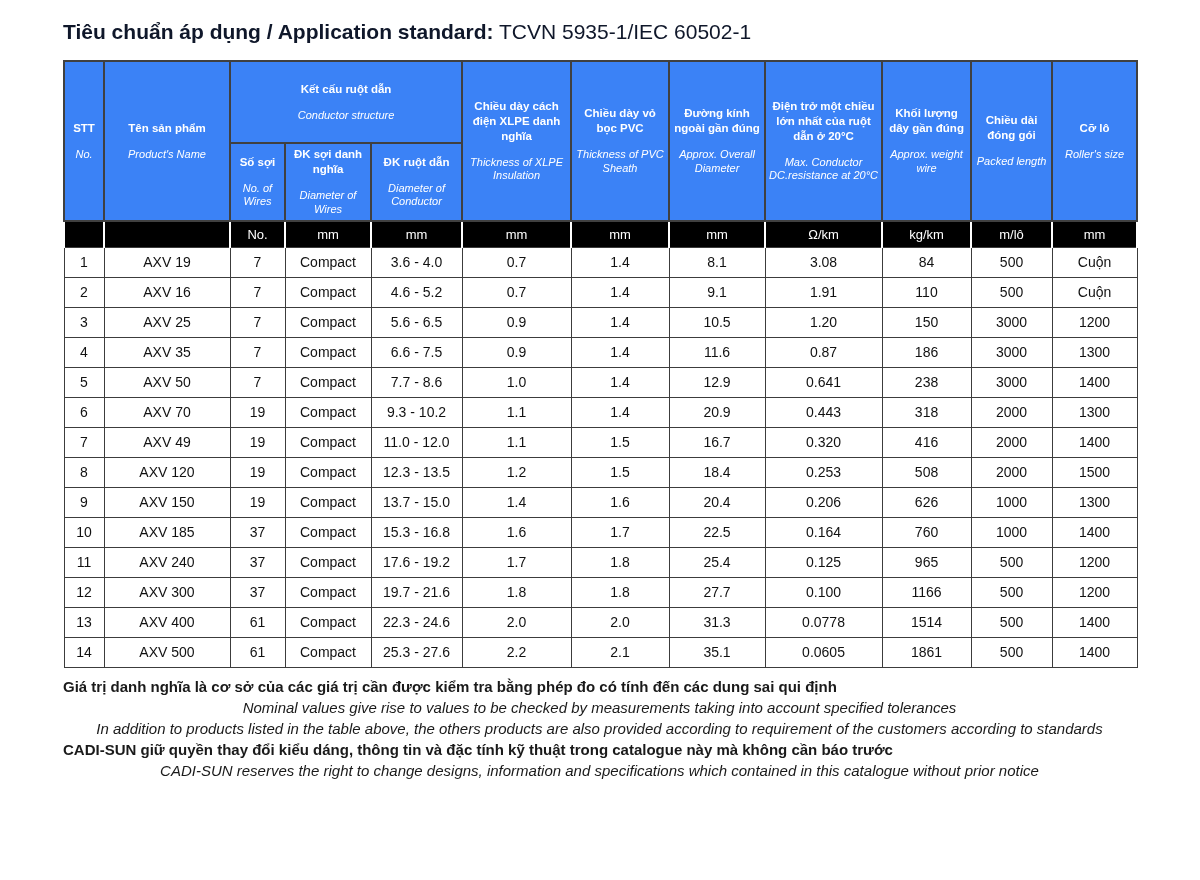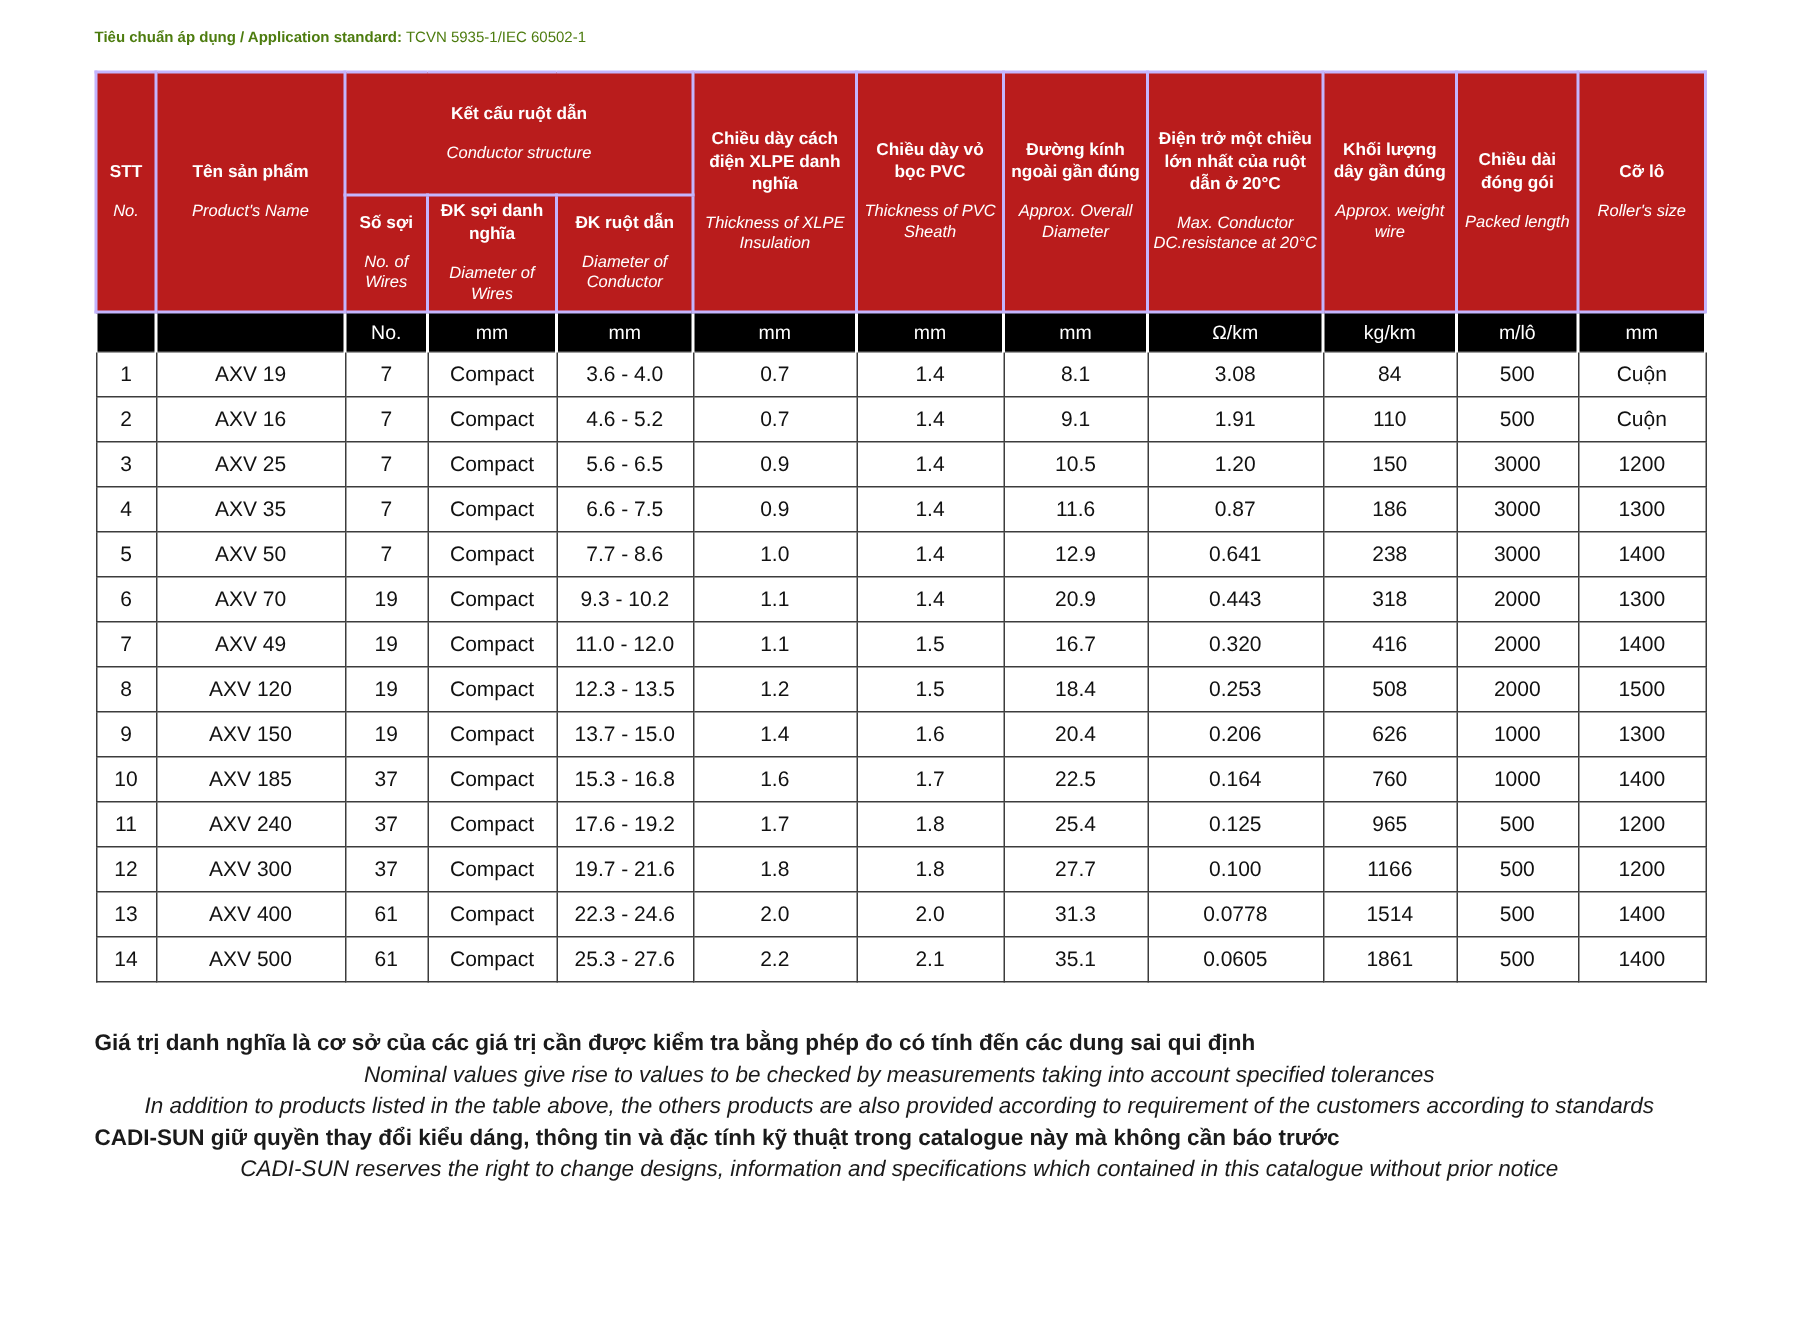--- a/index.html
+++ b/index.html
@@ -6,29 +6,29 @@
   html, body { margin: 0; padding: 0; }
   body {
     width: 1200px; height: 880px;
     background: #ffffff;
     font-family: "Liberation Sans", "DejaVu Sans", sans-serif;
     color: #111111;
     overflow: hidden;
   }
   .page { padding: 20px 63px 0 63px; }
 
-  .standard-line { margin: 0 0 16px 0; font-size: 10px; color: #4d7c0f; }
+  .standard-line { margin: 0 0 16px 0; font-size: 21px; color: #0f172a; }
   .standard-line .lbl { font-weight: bold; }
 
   table.spec { border-collapse: collapse; table-layout: fixed; width: 1073px; }
 
   thead th {
-    background: #b91c1c;
+    background: #3b82f6;
     color: #ffffff;
-    border: 2px solid #c4b5fd;
+    border: 2px solid #404040;
     font-weight: bold;
     padding: 2px 3px;
     vertical-align: middle;
     text-align: center;
   }
   thead tr.hrow1 { height: 82px; }
   thead tr.hrow2 { height: 78px; }
   th .vi { font-size: 11.5px; line-height: 1.3; }
   th .en { font-size: 11px; font-style: italic; font-weight: normal; line-height: 1.25; margin-top: 12px; }
 
@@ -47,21 +47,21 @@
   tbody td {
     border: 1px solid #3c3c3c;
     text-align: center;
     font-size: 14px;
     height: 30px;
     padding: 1px 2px;
     color: #111111;
     background: #ffffff;
   }
 
-  .notes { margin-top: 30px; width: 1073px; font-size: 15px; line-height: 1.4; color: #1a1a1a; }
+  .notes { margin-top: 8px; width: 1073px; font-size: 15px; line-height: 1.4; color: #1a1a1a; }
   .notes p { margin: 0; }
   .notes .vi { font-weight: bold; }
   .notes .en { font-style: italic; text-align: center; }
 </style>
 </head>
 <body>
 
 <div class="page">
 
   <p class="standard-line">

